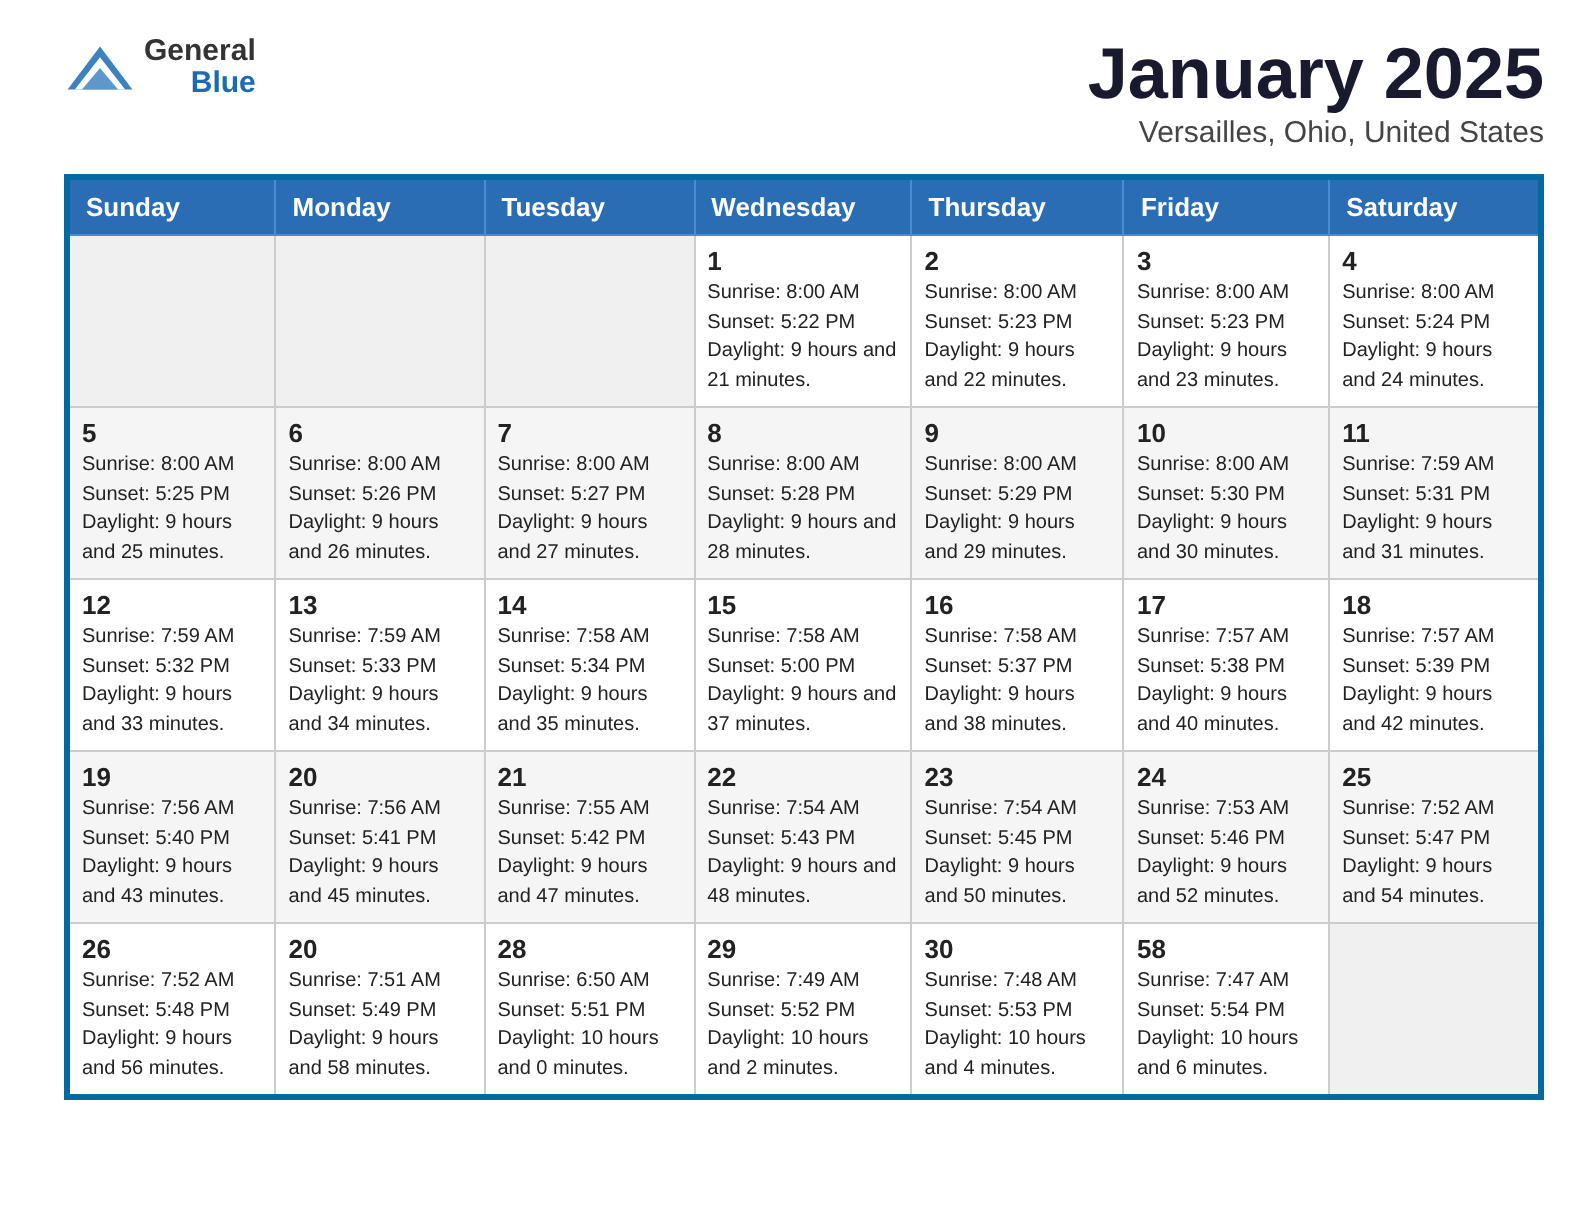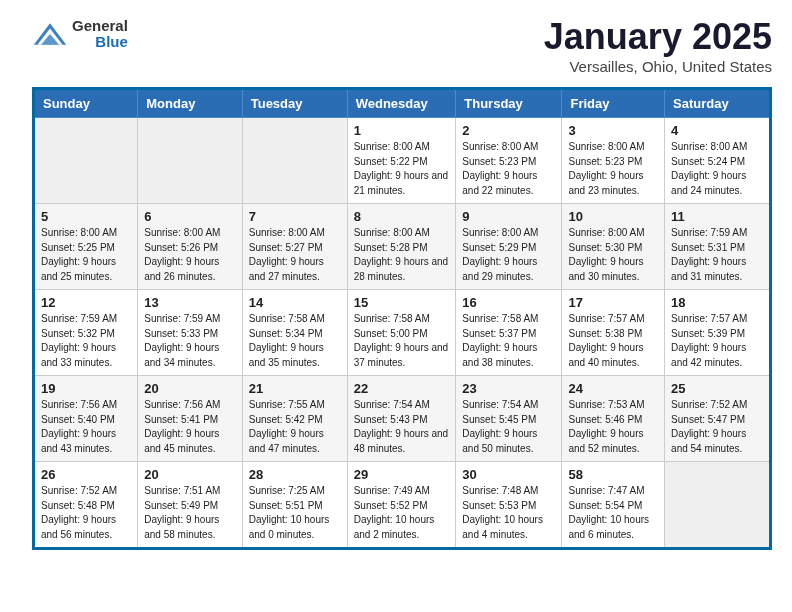--- a/index.html
+++ b/index.html
@@ -305,21 +305,21 @@
 Daylight: 9 hours and 56 minutes.</div>
           </td>
           <td>
             <span class="day-num">20</span>
             <div class="day-info">Sunrise: 7:51 AM
 Sunset: 5:49 PM
 Daylight: 9 hours and 58 minutes.</div>
           </td>
           <td>
             <span class="day-num">28</span>
-            <div class="day-info">Sunrise: 7:25 AM
+            <div class="day-info">Sunrise: 6:50 AM
 Sunset: 5:51 PM
 Daylight: 10 hours and 0 minutes.</div>
           </td>
           <td>
             <span class="day-num">29</span>
             <div class="day-info">Sunrise: 7:49 AM
 Sunset: 5:52 PM
 Daylight: 10 hours and 2 minutes.</div>
           </td>
           <td>

